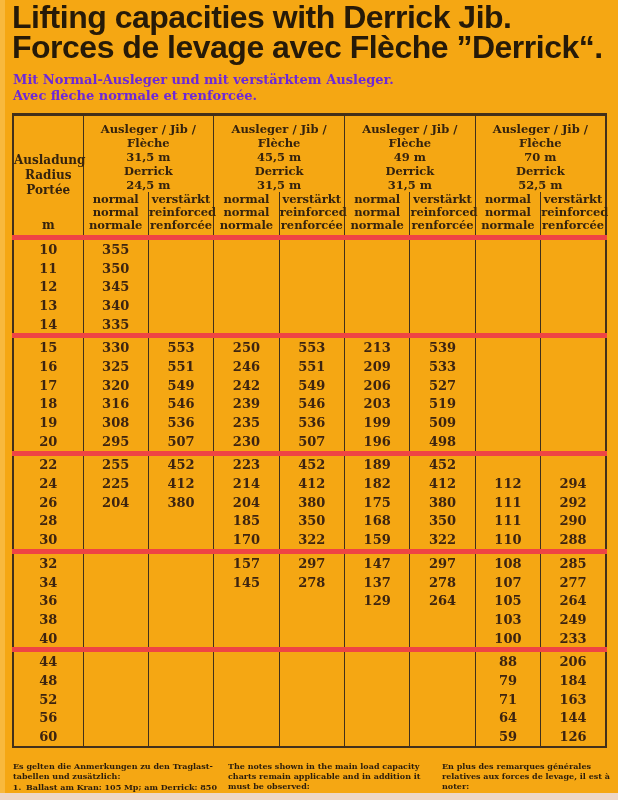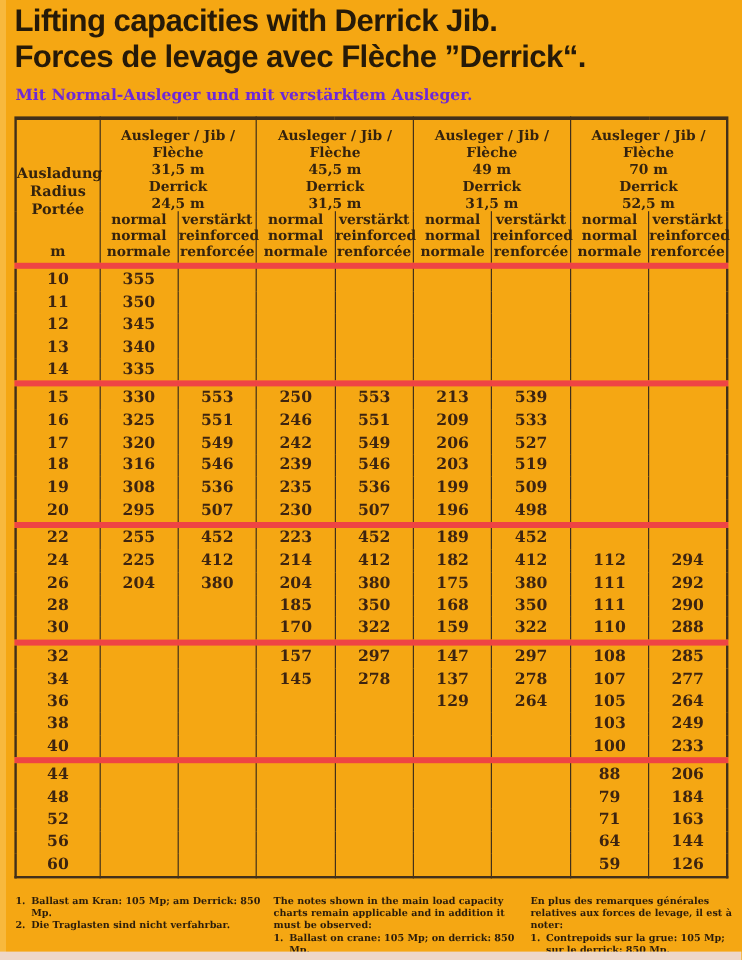--- a/index.html
+++ b/index.html
@@ -17,21 +17,21 @@
     pointer-events: none;
   }
   .bottom-edge {
     position: absolute; left: 0; right: 0; bottom: 0; height: 7px;
     background: #eed7c8;
   }
   .title {
     margin: 2px 0 0 12px;
     font-family: "Liberation Sans", sans-serif;
     font-weight: 700;
-    font-size: 26px;
+    font-size: 32px;
     line-height: 30px;
     letter-spacing: -0.5px;
     color: #261a08;
   }
   .subtitle {
     margin: 10px 0 0 13px;
     font-size: 13px;
     line-height: 16px;
     font-weight: 700;
     color: #6d28d9;
@@ -89,20 +89,21 @@
 
 <div class="left-edge"></div>
 
 <h1 class="title">
   <div>Lifting capacities with Derrick Jib.</div>
   <div>Forces de levage avec Flèche ”Derrick“.</div>
 </h1>
 
 <div class="subtitle">
   <div>Mit Normal-Ausleger und mit verstärktem Ausleger.</div>
+  <div>Avec flèche normale et renforcée.</div>
 </div>
 
 <table class="cap" id="cap-table">
   <colgroup>
     <col class="radius-col">
     <col>
       <col>
       <col>
       <col>
       <col>
@@ -481,20 +482,21 @@
         <td></td>
         <td></td>
         <td>59</td>
         <td>126</td>
       </tr>
     </tbody>
   </table>
 
 <div class="notes">
   <div class="note-col c1">
+    <div class="note-heading">Es gelten die Anmerkungen zu den Traglast-tabellen und zusätzlich:</div>
     <ol>
       <li>Ballast am Kran: 105 Mp; am Derrick: 850 Mp.</li>
       <li>Die Traglasten sind nicht verfahrbar.</li>
 
     </ol>
   </div>
   <div class="note-col c2">
     <div class="note-heading">The notes shown in the main load capacity charts remain applicable and in addition it must be observed:</div>
     <ol>
       <li>Ballast on crane: 105 Mp; on derrick: 850 Mp.</li>

